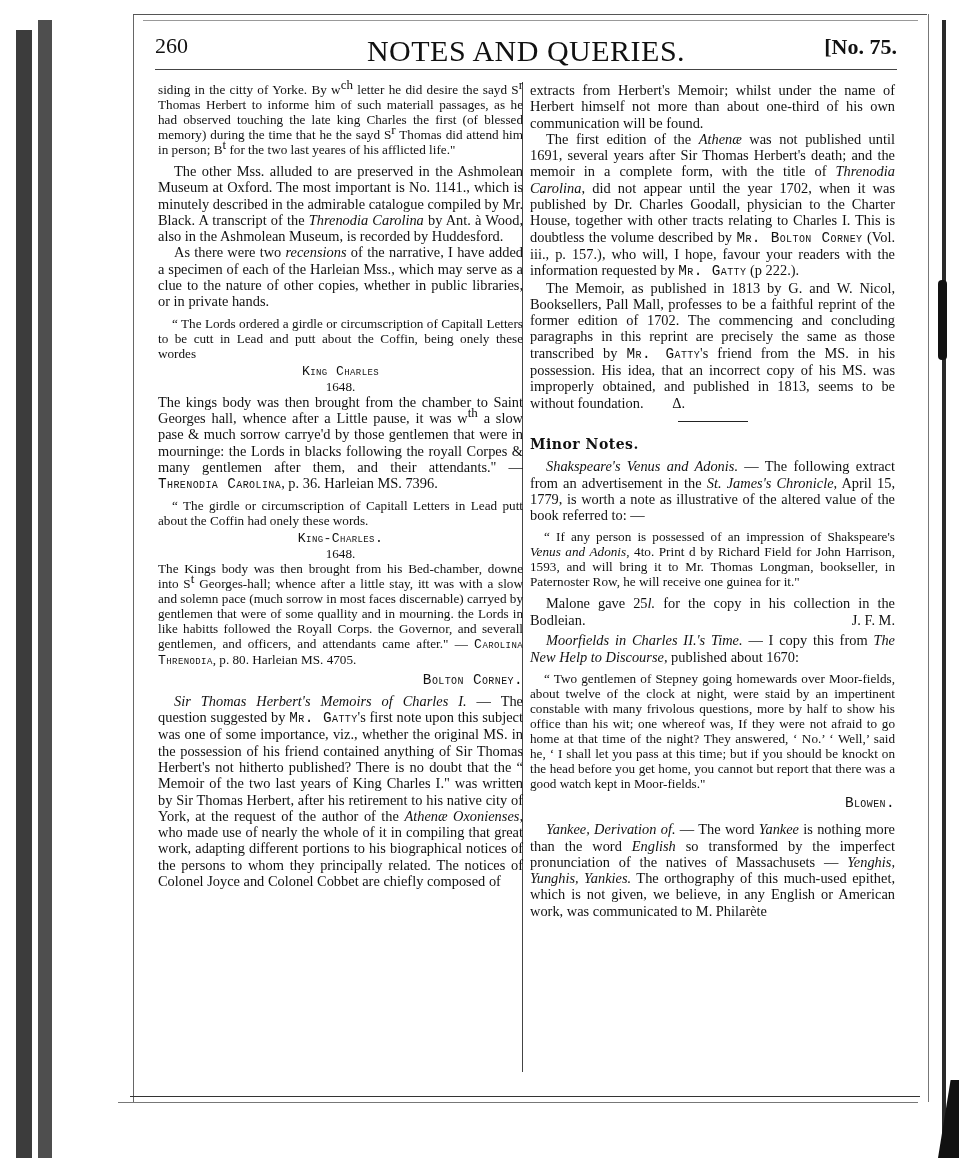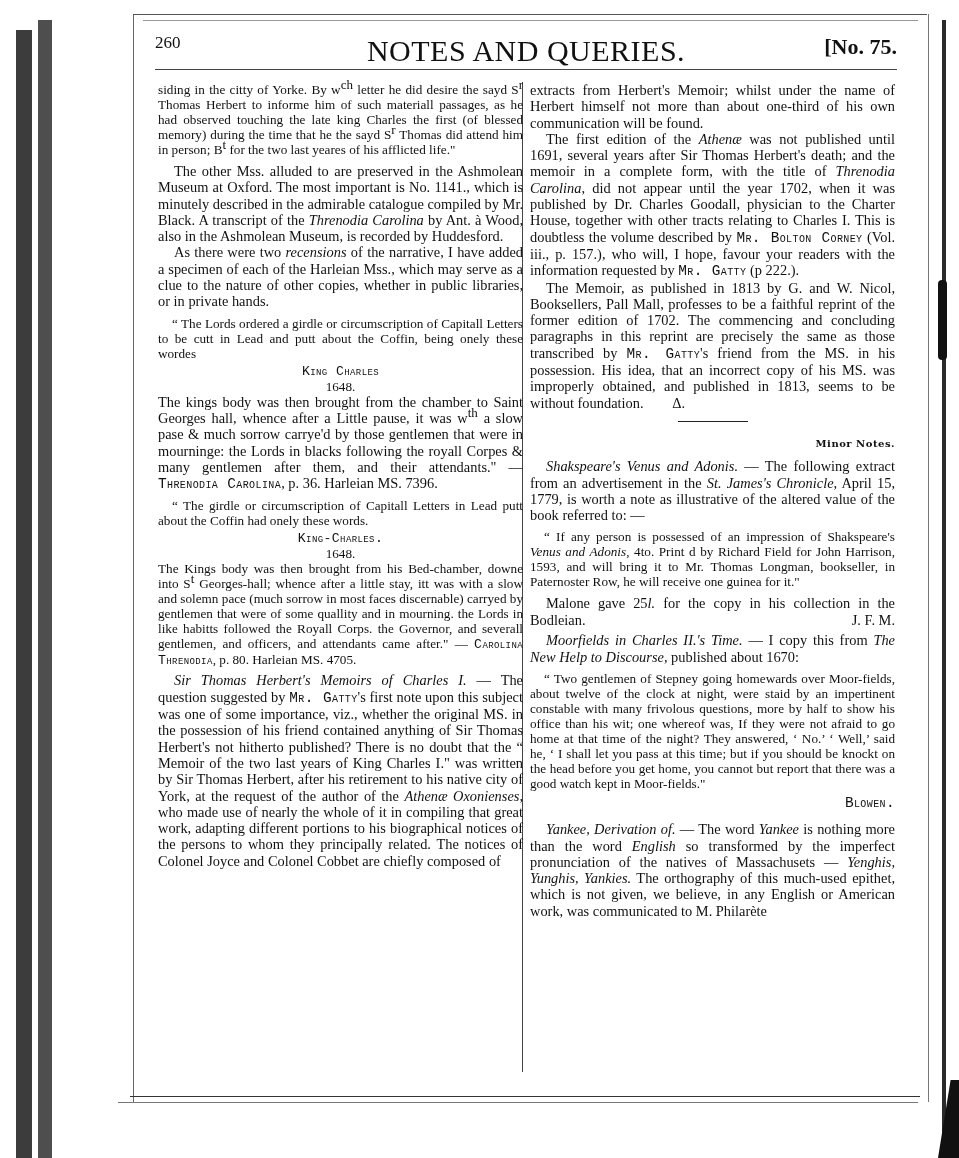--- a/index.html
+++ b/index.html
@@ -16,39 +16,39 @@
   .binding-right .r2 { position: absolute; left: 0; top: 280px; width: 9px; height: 80px; background: #111; border-radius: 4px; }
   .binding-right .r3 { position: absolute; left: 0; top: 1080px; width: 21px; height: 78px; background: #111; clip-path: polygon(60% 0, 100% 0, 100% 100%, 0 100%); }
 
   .frame { position: absolute; left: 133px; top: 14px; width: 794px; height: 1088px; border-left: 1px solid #666; border-right: 1px solid #777; }
   .rule-top { position: absolute; left: 133px; top: 14px; width: 794px; border-top: 1px solid #555; }
   .rule-top2 { position: absolute; left: 143px; top: 20px; width: 775px; border-top: 1px solid #999; }
   .rule-bottom { position: absolute; left: 130px; top: 1096px; width: 790px; border-top: 1.5px solid #333; }
   .rule-bottom2 { position: absolute; left: 118px; top: 1102px; width: 800px; border-top: 1px solid #777; }
 
   .header { position: absolute; left: 155px; top: 30px; width: 742px; height: 36px; }
-  .header .page-num { position: absolute; left: 0; top: 3px; font-size: 17px; }
+  .header .page-num { position: absolute; left: 0; top: 3px; font-size: 22px; }
   .header .title { position: absolute; left: 0; right: 0; top: 4px; text-align: center; font-size: 30px; letter-spacing: .5px; }
   .header .issue { position: absolute; right: 0; top: 4px; font-size: 22px; font-weight: bold; }
   .header-rule { position: absolute; left: 155px; top: 69px; width: 742px; border-top: 1.5px solid #444; }
 
   .col { position: absolute; top: 82px; width: 365px; font-size: 14.4px; line-height: 16.3px; text-align: justify; }
   .col-left { left: 158px; }
   .col-right { left: 530px; }
   .col-divider { position: absolute; left: 522px; top: 82px; height: 990px; border-left: 1px solid #444; }
 
   p { margin: 0; }
   .indent { text-indent: 16px; }
   .gap { margin-top: 6px; }
   .quote { font-size: 13.2px; line-height: 15px; text-indent: 14px; }
   .center { text-align: center; }
   .right { text-align: right; }
   .sc { font-variant: small-caps; letter-spacing: .4px; font-family: Liberation Mono, monospace; }
   i, .it { }
-  .blackletter { font-family: "DejaVu Serif", serif; font-weight: bold; font-size: 10px; text-align: right; letter-spacing: .5px; }
+  .blackletter { font-family: "DejaVu Serif", serif; font-weight: bold; font-size: 14px; text-align: left; letter-spacing: .5px; }
   .short-rule { width: 70px; margin: 10px auto 14px; border-top: 1.5px solid #222; }
   sup { font-size: 13px; line-height: 0; }
 </style>
 </head>
 <body>
 
 <div class="binding-left">
   <div class="b1"></div>
   <div class="b2"></div>
 </div>
@@ -83,20 +83,21 @@
   <p class="quote gap">“ The Lords ordered a girdle or circumscription of Capitall Letters to be cutt in Lead and putt about the Coffin, being onely these wordes</p>
   <p class="quote center sc" style="text-indent:0;margin-top:3px">King Charles</p>
   <p class="quote center" style="text-indent:0">1648.</p>
   <p><span>The kings body was then brought from the chamber to Saint Georges hall, whence after a Little pause, it was w</span><sup>th</sup><span> a slow pase &amp; much sorrow carrye'd by those gentlemen that were in mourninge:  the Lords in blacks following the royall Corpes &amp; many gentlemen after them, and their attendants." — </span><span class="sc">Threnodia Carolina</span><span>, p. 36. Harleian MS. 7396.</span></p>
 
   <p class="quote gap">“ The girdle or circumscription of Capitall Letters in Lead putt about the Coffin had onely these words.</p>
   <p class="quote center sc" style="text-indent:0;margin-top:3px">King-Charles.</p>
   <p class="quote center" style="text-indent:0">1648.</p>
   <p class="quote" style="text-indent:0"><span>The Kings body was then brought from his Bed-chamber, downe into S</span><sup>t</sup><span> Georges-hall; whence after a little stay, itt was with a slow and solemn pace (much sorrow in most faces discernable) carryed by gentlemen that were of some quallity and in mourning.  the Lords in like habitts followed the Royall Corps.  the Governor, and severall gentlemen, and officers, and attendants came after." — </span><span class="sc">Carolina Threnodia</span><span>, p. 80. Harleian MS. 4705.</span></p>
 
+  <p class="right sc" style="margin-top:4px">Bolton Corney.</p>
 
   <p class="indent" style="margin-top:4px"><i>Sir Thomas Herbert's Memoirs of Charles I.</i><span> — The question suggested by </span><span class="sc">Mr. Gatty</span><span>'s first note upon this subject was one of some importance, viz., whether the original MS. in the possession of his friend contained anything of Sir Thomas Herbert's not hitherto published?  There is no doubt that the “ Memoir of the two last years of King Charles I." was written by Sir Thomas Herbert, after his retirement to his native city of York, at the request of the author of the </span><i>Athenæ Oxonienses</i><span>, who made use of nearly the whole of it in compiling that great work, adapting different portions to his biographical notices of the persons to whom they principally related.  The notices of Colonel Joyce and Colonel Cobbet are chiefly composed of</span></p>
 </div>
 
 <div class="col col-right">
   <p>extracts from Herbert's Memoir; whilst under the name of Herbert himself not more than about one-third of his own communication will be found.</p>
 
   <p class="indent"><span>The first edition of the </span><i>Athenæ</i><span> was not published until 1691, several years after Sir Thomas Herbert's death; and the memoir in a complete form, with the title of </span><i>Threnodia Carolina</i><span>, did not appear until the year 1702, when it was published by Dr. Charles Goodall, physician to the Charter House, together with other tracts relating to Charles I.  This is doubtless the volume described by </span><span class="sc">Mr. Bolton Corney</span><span> (Vol. iii., p. 157.), who will, I hope, favour your readers with the information requested by </span><span class="sc">Mr. Gatty</span><span> (p 222.).</span></p>
 
   <p class="indent"><span>The Memoir, as published in 1813 by G. and W. Nicol, Booksellers, Pall Mall, professes to be a faithful reprint of the former edition of 1702.  The commencing and concluding paragraphs in this reprint are precisely the same as those transcribed by </span><span class="sc">Mr. Gatty</span><span>'s friend from the MS. in his possession.  His idea, that an incorrect copy of his MS. was improperly obtained, and published in 1813, seems to be without foundation.</span>&nbsp;&nbsp;&nbsp;&nbsp;&nbsp;&nbsp;&nbsp;&nbsp;<span>Δ.</span></p>

